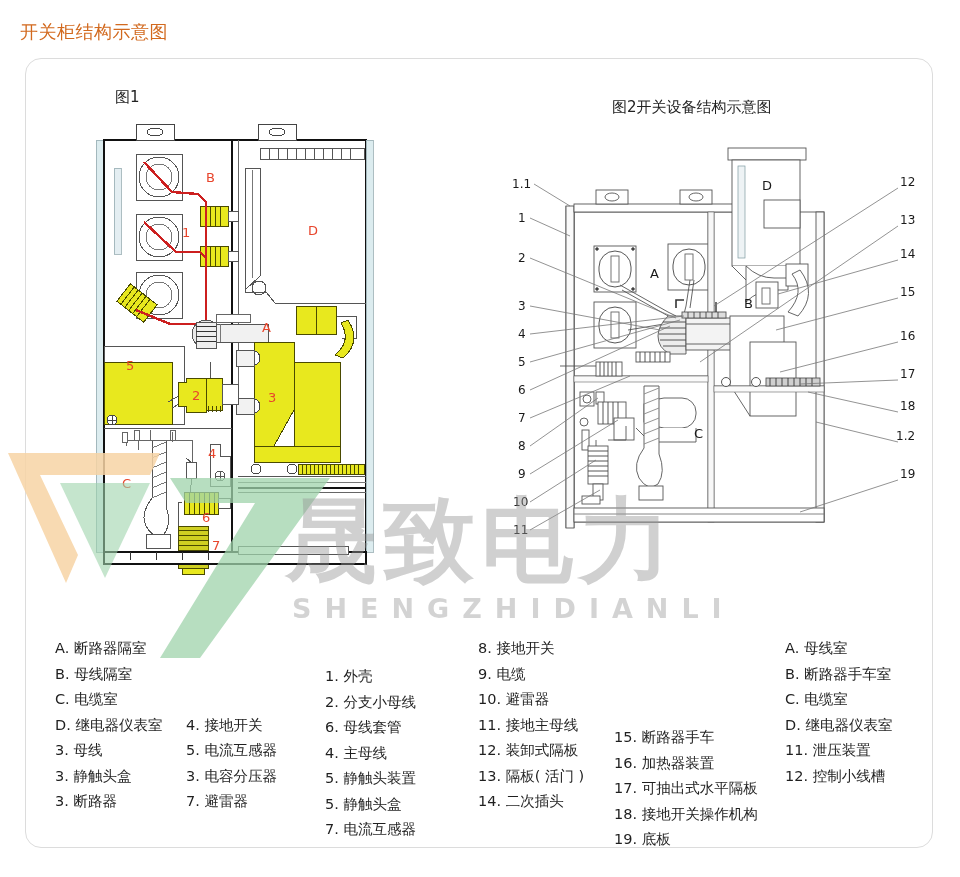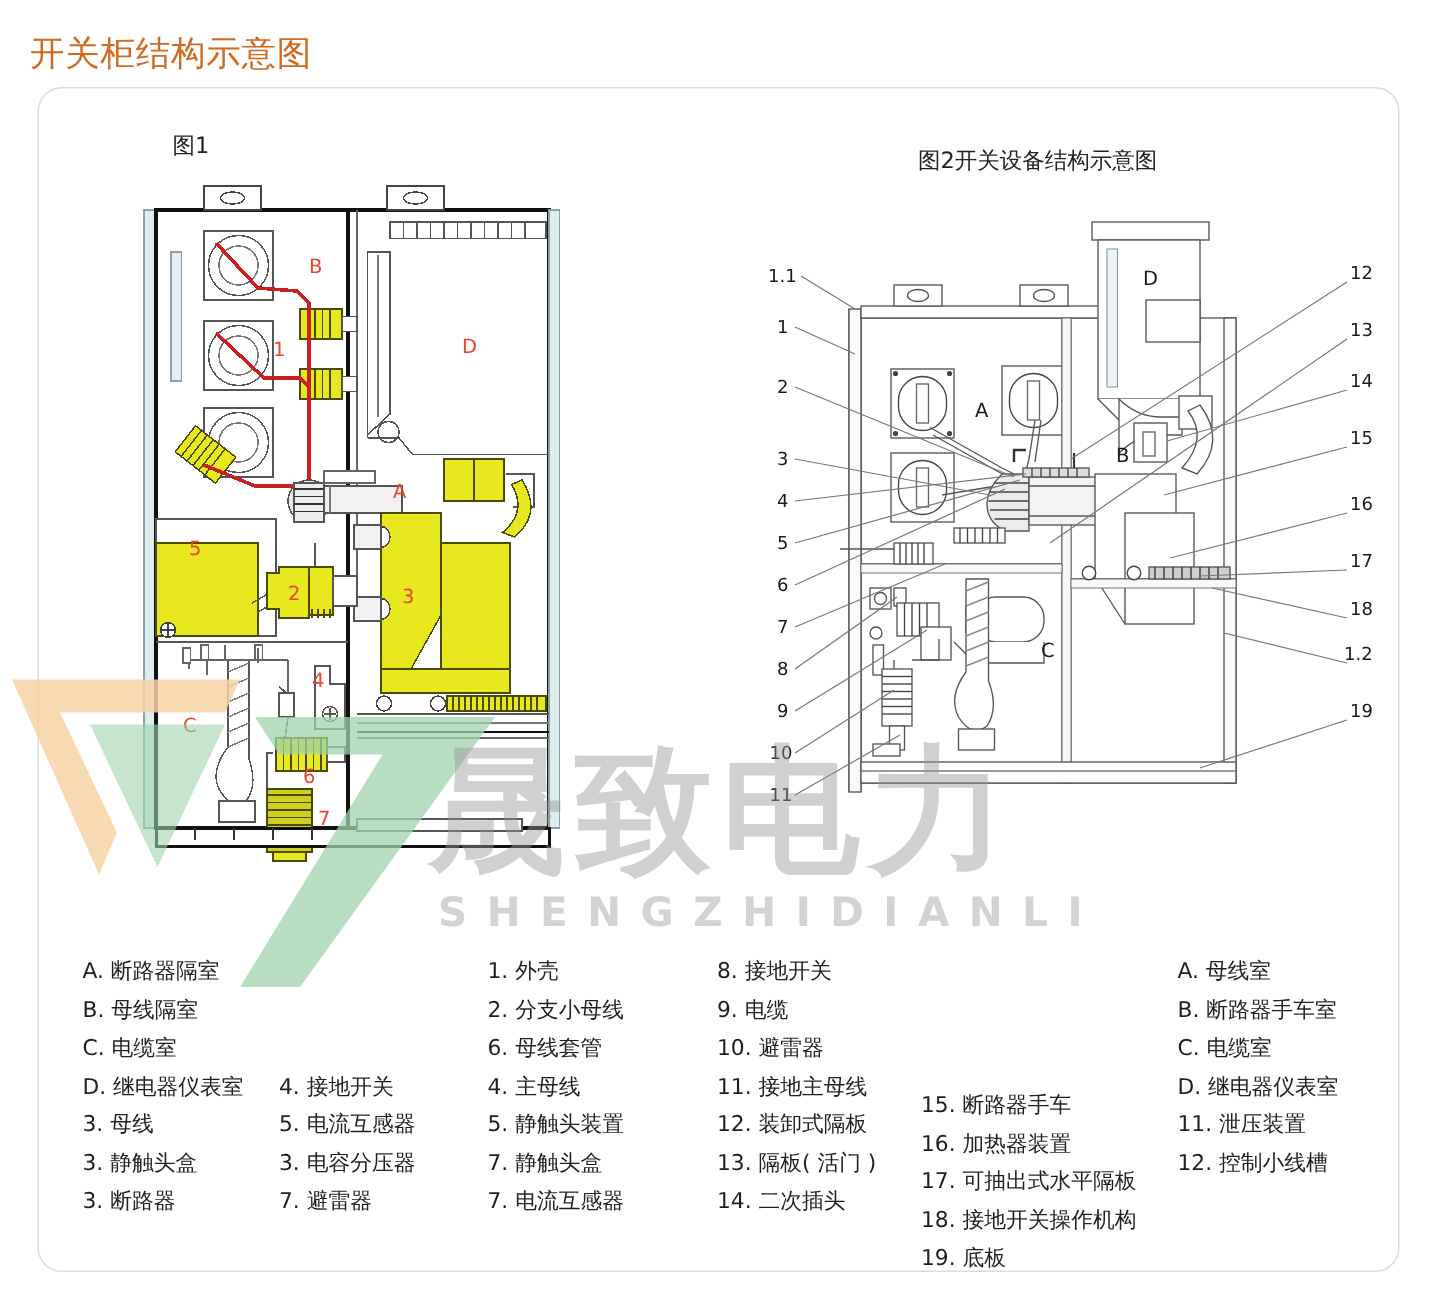--- a/index.html
+++ b/index.html
@@ -13,21 +13,21 @@
     width: 960px;
     height: 877px;
     overflow: hidden;
     background: #ffffff;
   }
   
   #page-title {
     position: absolute;
     left: 20px;
     top: 20px;
-    font-size: 23px;
+    font-size: 18px;
     color: #d2691e;
     letter-spacing: 0.5px;
     white-space: nowrap;
   }
   
   #panel {
     position: absolute;
     left: 25px;
     top: 58px;
     width: 908px;
@@ -97,21 +97,21 @@
   }
   .leg-col { position: absolute; top: 0; }
   .leg-item {
     font-size: 14.5px;
     color: #1f1f1f;
     line-height: 25.5px;
     white-space: nowrap;
   }
   #leg-col-0 { left: 55px; }
   #leg-col-1 { left: 186px; }
-  #leg-col-2 { left: 325px; }
+  #leg-col-2 { left: 325px; margin-top: 28px; }
   #leg-col-3 { left: 478px; }
   #leg-col-4 { left: 614px; top: 49px; margin-top: 40px; }
   #leg-col-5 { left: 785px; }
 </style>
 </head>
 <body>
 
 <div id="page">
 
   <div id="page-title">开关柜结构示意图</div>
@@ -643,21 +643,21 @@
       <div class="leg-item">3. 电容分压器</div>
       <div class="leg-item">7. 避雷器</div>
     </div>
 
     <div class="leg-col" id="leg-col-2">
       <div class="leg-item">1. 外壳</div>
       <div class="leg-item">2. 分支小母线</div>
       <div class="leg-item">6. 母线套管</div>
       <div class="leg-item">4. 主母线</div>
       <div class="leg-item">5. 静触头装置</div>
-      <div class="leg-item">7. 静触头盒</div>
+      <div class="leg-item">5. 静触头盒</div>
       <div class="leg-item">7. 电流互感器</div>
     </div>
 
     <div class="leg-col" id="leg-col-3">
       <div class="leg-item">8. 接地开关</div>
       <div class="leg-item">9. 电缆</div>
       <div class="leg-item">10. 避雷器</div>
       <div class="leg-item">11. 接地主母线</div>
       <div class="leg-item">12. 装卸式隔板</div>
       <div class="leg-item">13. 隔板( 活门 )</div>

